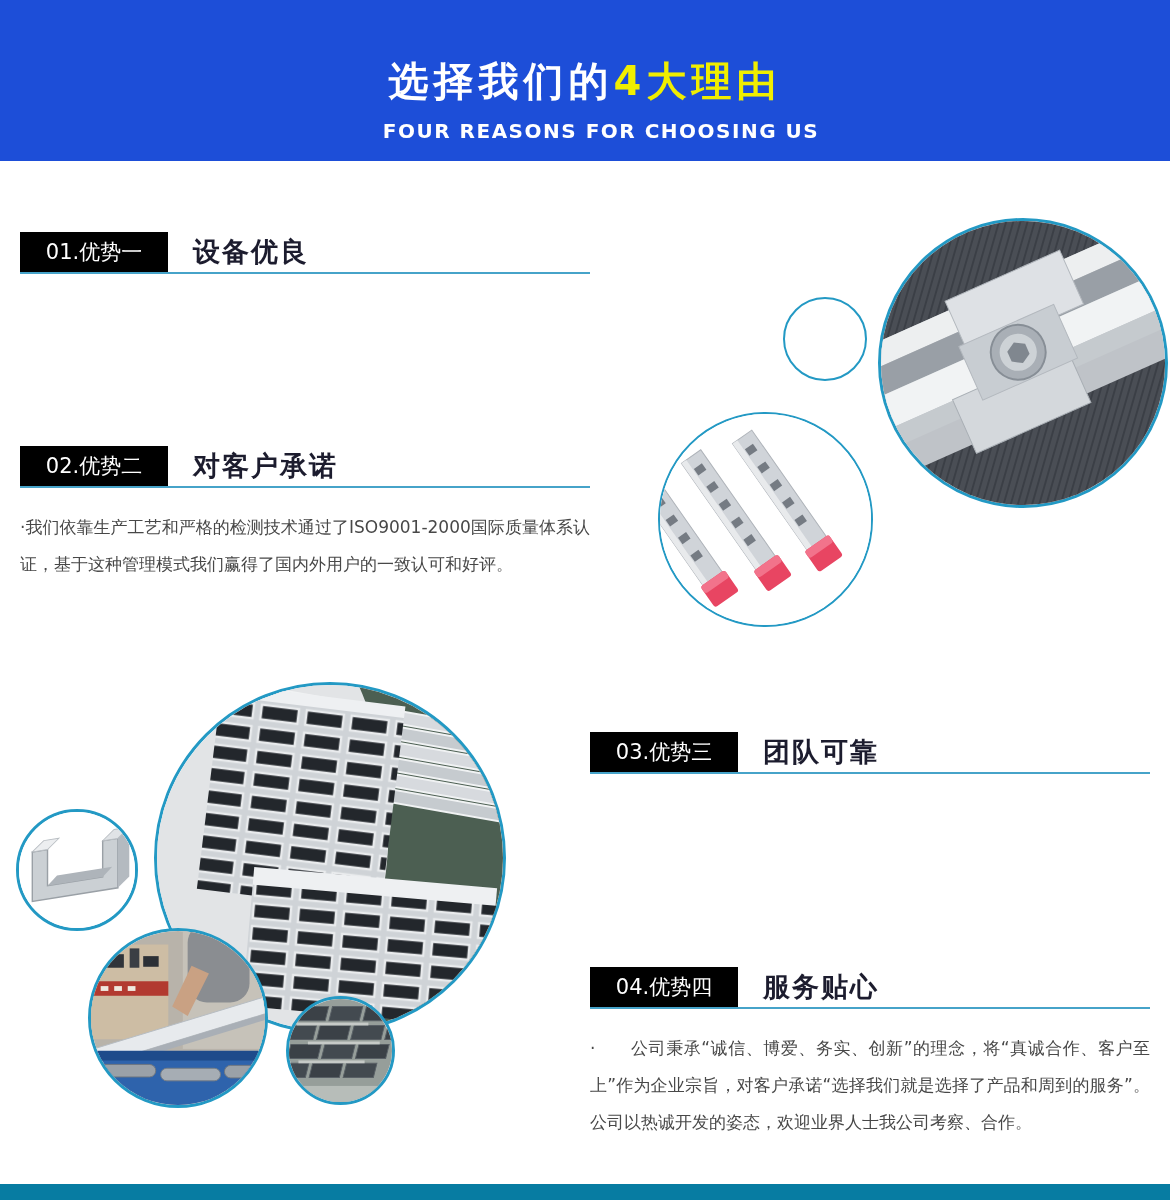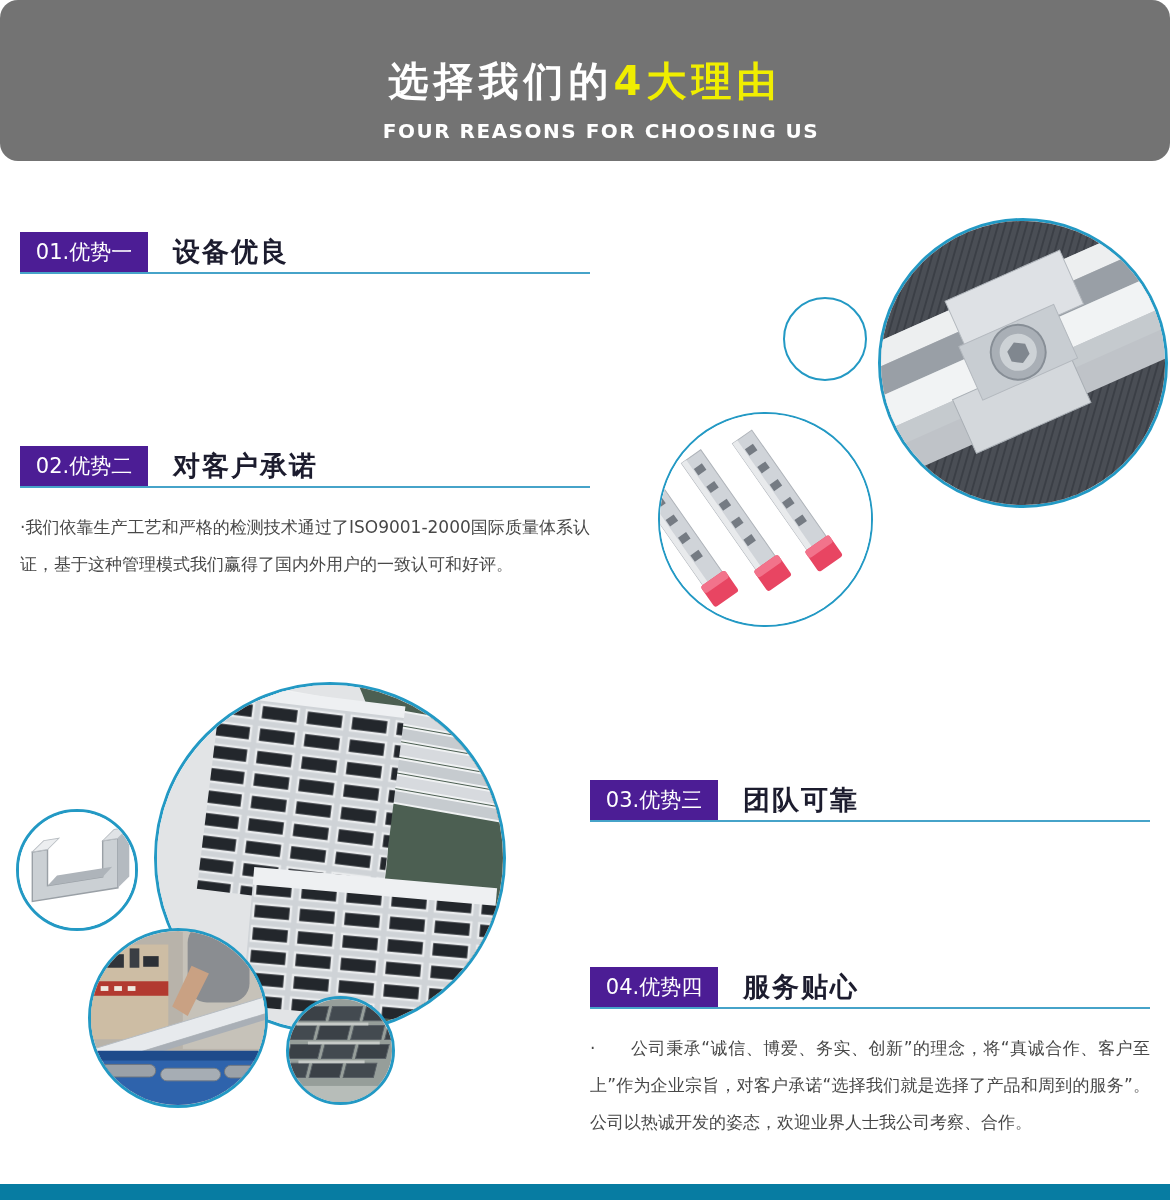--- a/index.html
+++ b/index.html
@@ -6,42 +6,42 @@
   body{
     width:1170px;height:1200px;background:#ffffff;
     font-family:"DejaVu Sans","Liberation Sans",sans-serif;
     position:relative;overflow:hidden;
   }
   .page{position:absolute;inset:0;width:1170px;height:1200px;}
 
   
   .banner{
     position:absolute;left:0;top:0;width:1170px;height:161px;
-    background:#737373;text-align:center;box-sizing:border-box;padding-top:57px;border-radius:18px;
+    background:#1d4ed8;text-align:center;box-sizing:border-box;padding-top:57px;
   }
   .banner-title{
     font-size:40px;font-weight:bold;letter-spacing:5px;color:#ffffff;line-height:48px;
   }
   .banner-title .hl{color:#F0EE00;}
   .banner-subtitle{
     margin-top:14px;font-size:20px;font-weight:bold;letter-spacing:1.5px;color:#ffffff;padding-left:32px;
   }
 
   
   .feature{position:absolute;}
   .f1{left:20px;top:232px;width:570px;}
   .f2{left:20px;top:446px;width:570px;}
-  .f3{left:590px;top:780px;width:560px;}
+  .f3{left:590px;top:732px;width:560px;}
   .f4{left:590px;top:967px;width:560px;}
   .feature-header{
     display:flex;align-items:stretch;height:40px;
     border-bottom:2px solid #46A3C9;
   }
   .badge{
-    width:128px;background:#4c1d95;color:#ffffff;font-size:21px;
+    width:148px;background:#000000;color:#ffffff;font-size:21px;
     display:flex;align-items:center;justify-content:center;flex:0 0 auto;
   }
   .feature-title{
     margin:0 0 0 25px;font-size:27px;font-weight:bold;letter-spacing:2px;
     color:#1C1C2E;align-self:center;font-family:Liberation Serif, serif;
   }
   .feature-body{
     margin:21px 0 0 0;font-size:17px;line-height:37px;color:#484848;text-align:justify;
   }
 

